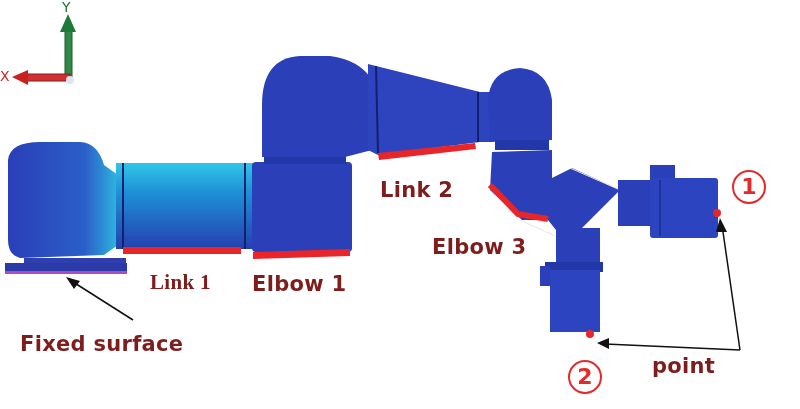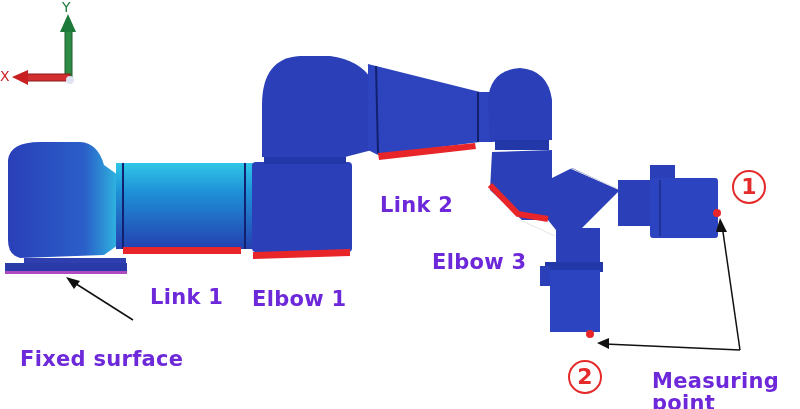--- a/index.html
+++ b/index.html
@@ -1,17 +1,17 @@
 <!DOCTYPE html>
 <html><head>
 <meta charset="utf-8">
 <style>
   html, body { margin: 0; padding: 0; background: #ffffff; }
   body { width: 800px; height: 409px; position: relative; overflow: hidden; font-family: "DejaVu Sans", sans-serif; }
-  .label { position: absolute; font-weight: bold; color: #6d28d9; font-size: 21px; letter-spacing: 0.3px; white-space: nowrap; margin-top: 15px; }
+  .label { position: absolute; font-weight: bold; color: #7f1d1d; font-size: 21px; letter-spacing: 0.3px; white-space: nowrap; }
   .circ-num { position: absolute; width: 30px; height: 30px; border: 2px solid #e42a2a; border-radius: 50%; color: #e42a2a; font-weight: bold; font-size: 22px; text-align: center; line-height: 30px; font-family: "DejaVu Sans", sans-serif; }
   svg.stage { position: absolute; left: 0; top: 0; }
   .axis-lbl { position: absolute; font-size: 14px; font-family: "DejaVu Sans", sans-serif; }
 </style>
 </head>
 <body>
 
 <svg class="stage" width="800" height="409" viewBox="0 0 800 409">
   <defs>
     <linearGradient id="link1grad" x1="0" y1="0" x2="0" y2="1">
@@ -86,23 +86,22 @@
   </g>
   <polygon points="66,277 80,281 74,289" fill="#111"></polygon>
   <polygon points="720,218 727,232 716,232" fill="#111"></polygon>
   <polygon points="597,343 609,338 609,349" fill="#111"></polygon>
 </svg>
 
 <div class="axis-lbl" style="left:62px; top:-1px; color:#1e7a3a;">Y</div>
 <div class="axis-lbl" style="left:0px; top:68px; color:#cc2222;">X</div>
 
 <div class="label" style="left:20px; top:332px;">Fixed surface</div>
-<div class="label" style="left:150px; top:270px;">Link 1</div>
+<div class="label" style="left:150px; top:270px;font-family:Liberation Serif, serif;">Link 1</div>
 <div class="label" style="left:252px; top:272px;">Elbow 1</div>
 <div class="label" style="left:380px; top:178px;">Link 2</div>
 <div class="label" style="left:432px; top:235px;">Elbow 3</div>
 <div class="label" style="left:652px; top:355px; line-height:22px;">
-  <div>Measuring</div>
   <div>point</div>
 </div>
 
 <div class="circ-num" style="left:732px; top:170px;">1</div>
 <div class="circ-num" style="left:568px; top:360px;">2</div>
 
 </body></html>

